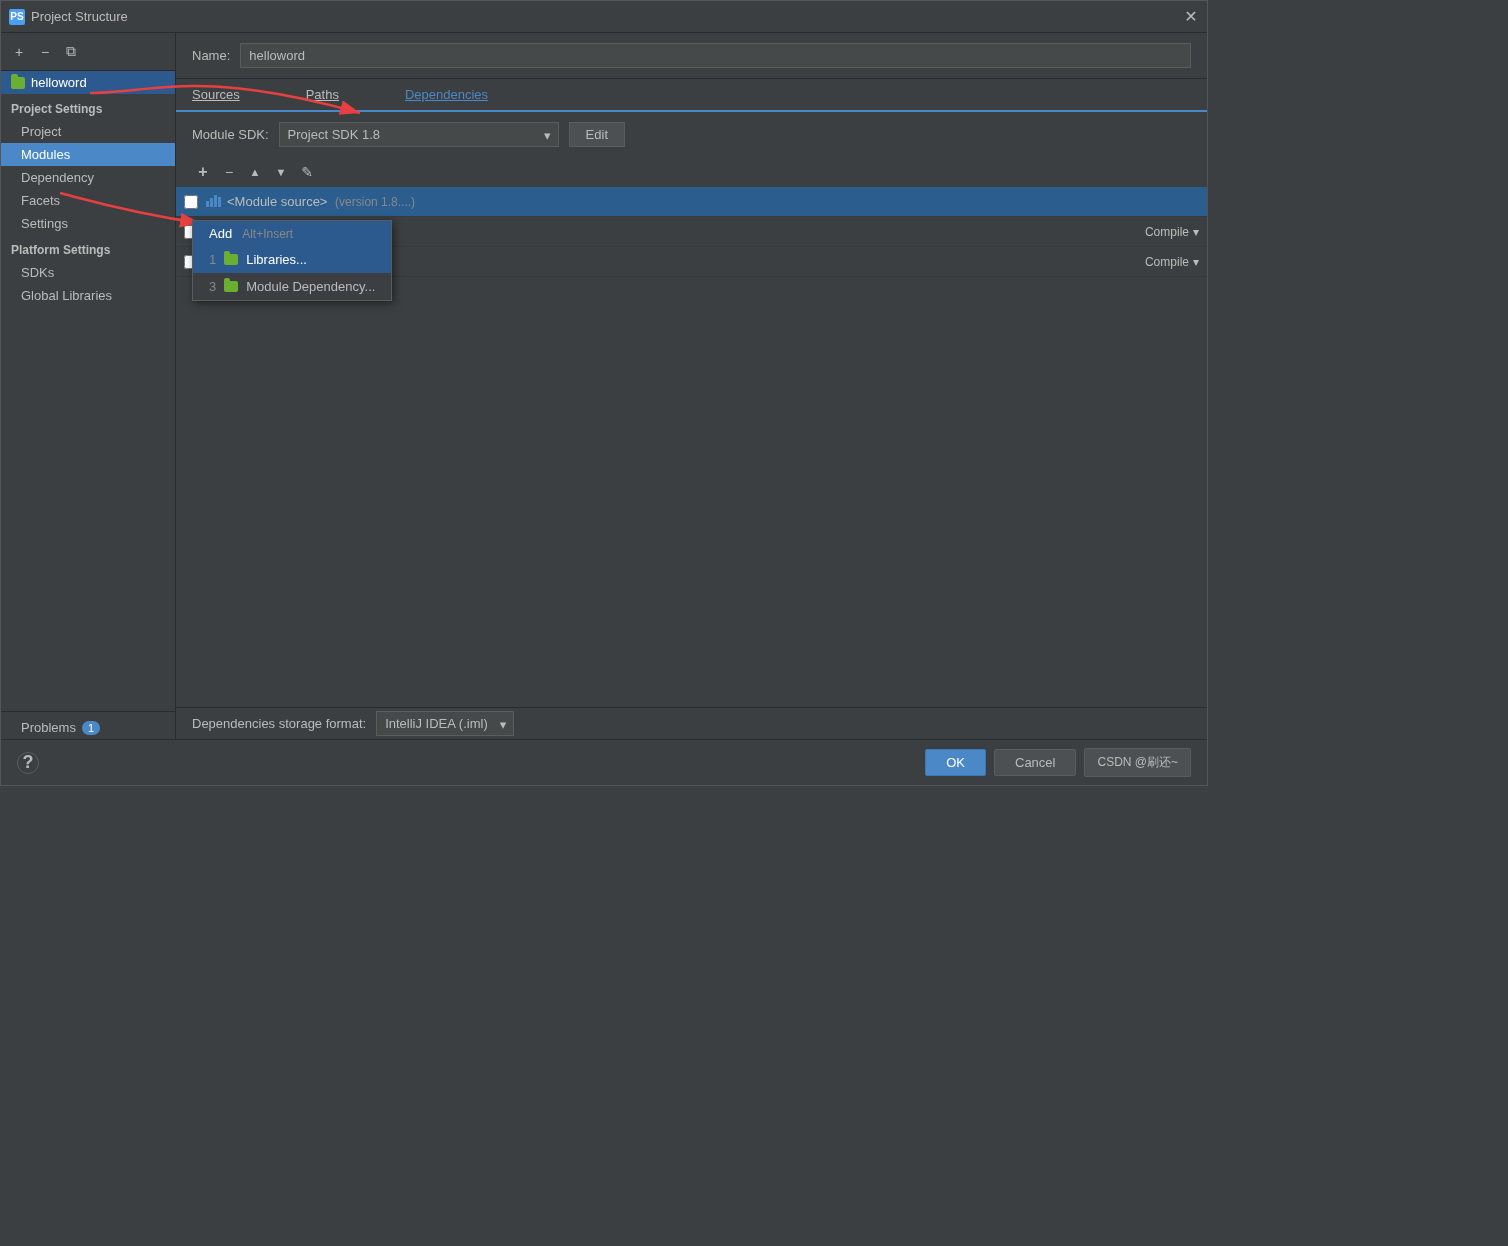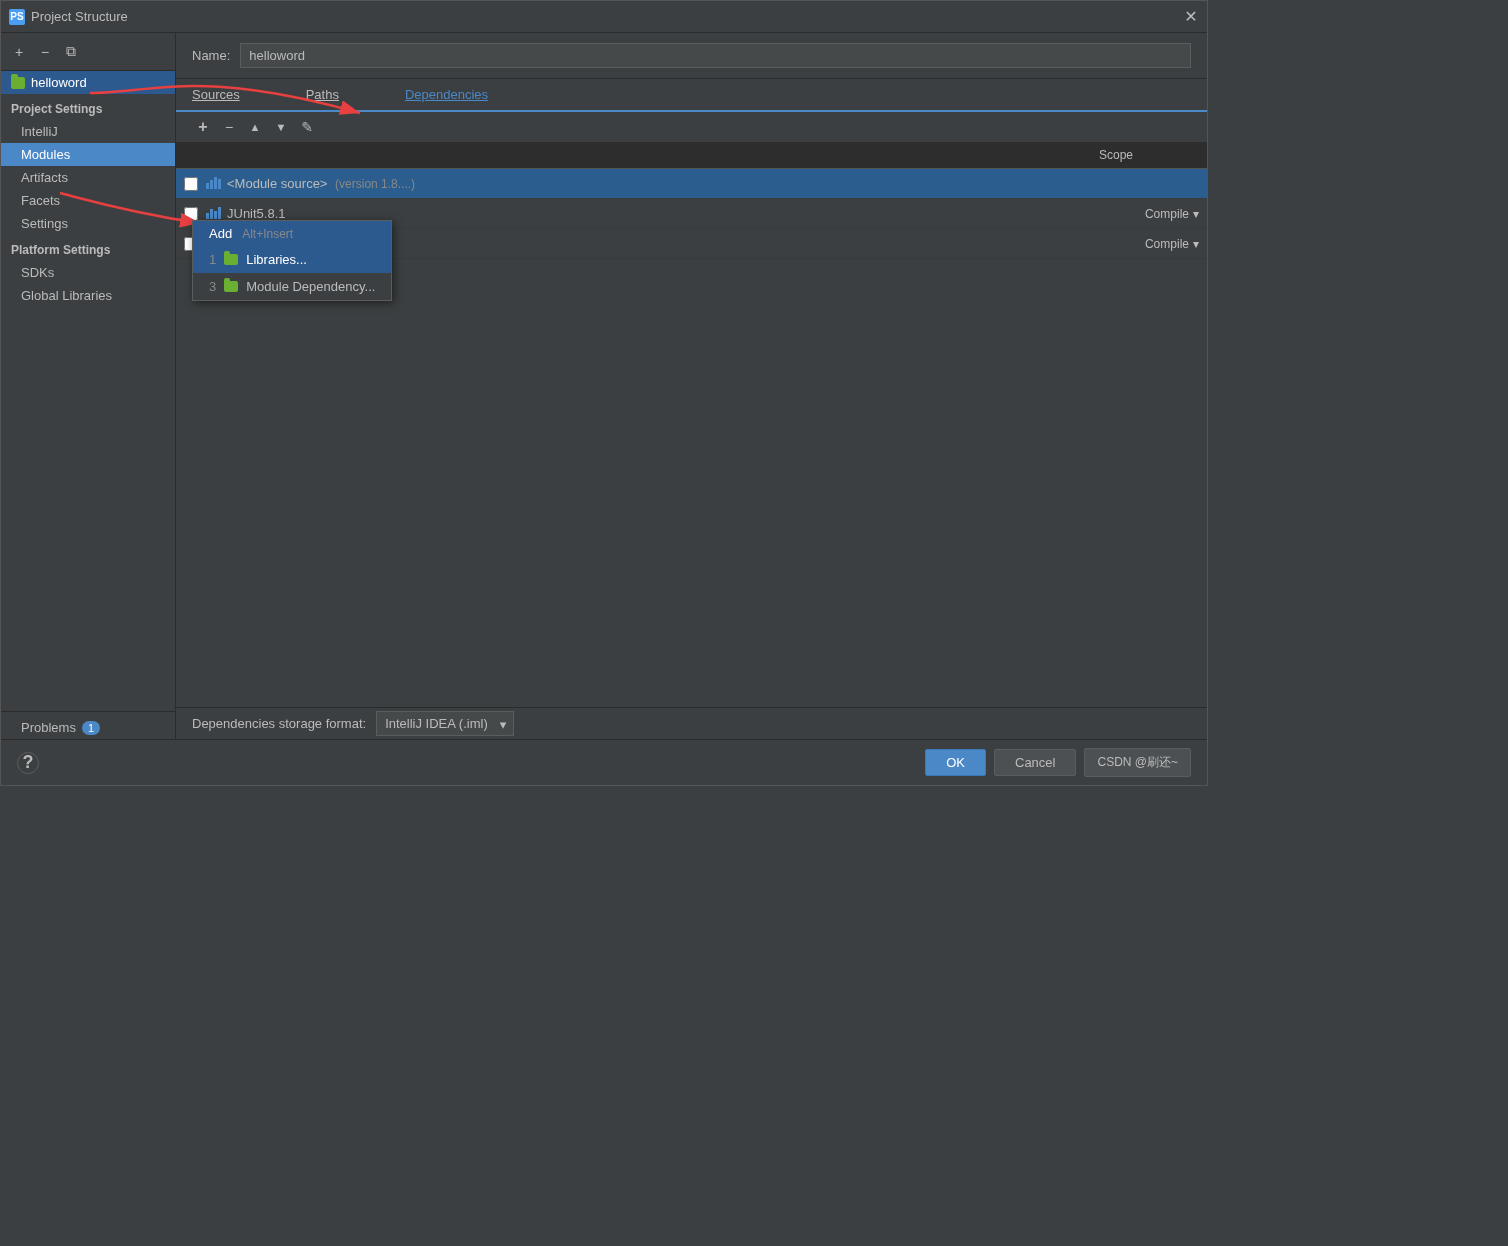--- a/index.html
+++ b/index.html
@@ -510,27 +510,27 @@
       <div class="module-item">
         <span style="display:inline-block; width:14px; height:12px; background:#6aaf31; border-radius:0 2px 2px 2px; position:relative; flex-shrink:0;">
           <span style="position:absolute; top:-3px; left:0; width:7px; height:3px; background:#6aaf31; border-radius:2px 2px 0 0; display:block;"></span>
         </span>
         <span style="color:white;">helloword</span>
       </div>
 
       <div class="sidebar-section-header">Project Settings</div>
 
       <div class="sidebar-item">
-        <span>IntelliJ</span>
+        <span>Project</span>
       </div>
       <div class="sidebar-item active">
         <span>Modules</span>
       </div>
       <div class="sidebar-item">
-        <span>Artifacts</span>
+        <span>Dependency</span>
       </div>
       <div class="sidebar-item">
         <span>Facets</span>
       </div>
       <div class="sidebar-item">
         <span>Settings</span>
       </div>
 
       <div class="sidebar-section-header platform-section">Platform Settings</div>
 
@@ -563,20 +563,29 @@
         <div class="tab">
           <span style="text-decoration:underline;">Paths</span>
         </div>
         <div class="tab active">
           <span style="text-decoration:underline;">Dependencies</span>
         </div>
       </div>
 
       <div class="deps-panel">
 
+        <div class="sdk-row">
+          <span class="sdk-label">Module SDK:</span>
+          <div class="sdk-select-wrapper">
+            <select class="sdk-select">
+              <option>Project SDK 1.8</option>
+            </select>
+          </div>
+          <button class="edit-btn">Edit</button>
+        </div>
 
         <div class="deps-toolbar">
           <div class="deps-toolbar-btn" style="font-size:16px; font-weight:bold;">+</div>
           <div class="deps-toolbar-btn">−</div>
           <div class="deps-toolbar-btn" style="font-size:11px;">▲</div>
           <div class="deps-toolbar-btn" style="font-size:11px;">▼</div>
           <div class="deps-toolbar-btn">✎</div>
         </div>
 
         <div class="dropdown-popup">
@@ -595,24 +604,20 @@
             <span style="color:#888;">3</span>
             <span style="display:inline-block; width:14px; height:11px; background:#6aaf31; border-radius:0 2px 2px 2px; position:relative; flex-shrink:0;">
               <span style="position:absolute; top:-3px; left:0; width:6px; height:3px; background:#6aaf31; border-radius:2px 2px 0 0; display:block;"></span>
             </span>
             <span>Module Dependency...</span>
           </div>
         </div>
 
         <div class="deps-table">
 
-          <div class="deps-header-row">
-            <div style="flex:1;"></div>
-            <div class="deps-header-cell scope-col">Scope</div>
-          </div>
 
           <div class="deps-row">
             <input type="checkbox" class="deps-checkbox" style="">
             <div class="deps-icon">
               <span style="display:inline-flex; gap:1px; align-items:flex-end; height:14px;">
                 <span style="display:inline-block; width:3px; height:6px; background:#4a88c7;"></span>
                 <span style="display:inline-block; width:3px; height:9px; background:#4a88c7;"></span>
                 <span style="display:inline-block; width:3px; height:12px; background:#4a88c7;"></span>
                 <span style="display:inline-block; width:3px; height:10px; background:#4a88c7;"></span>
               </span>

